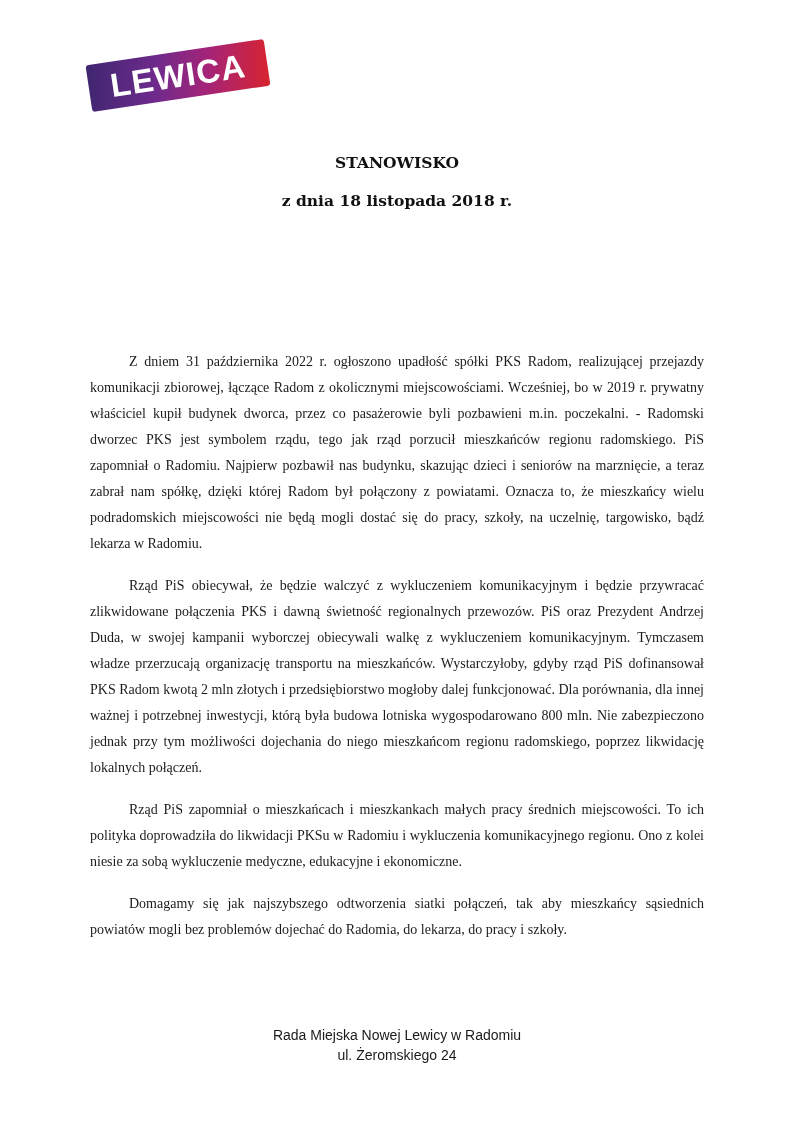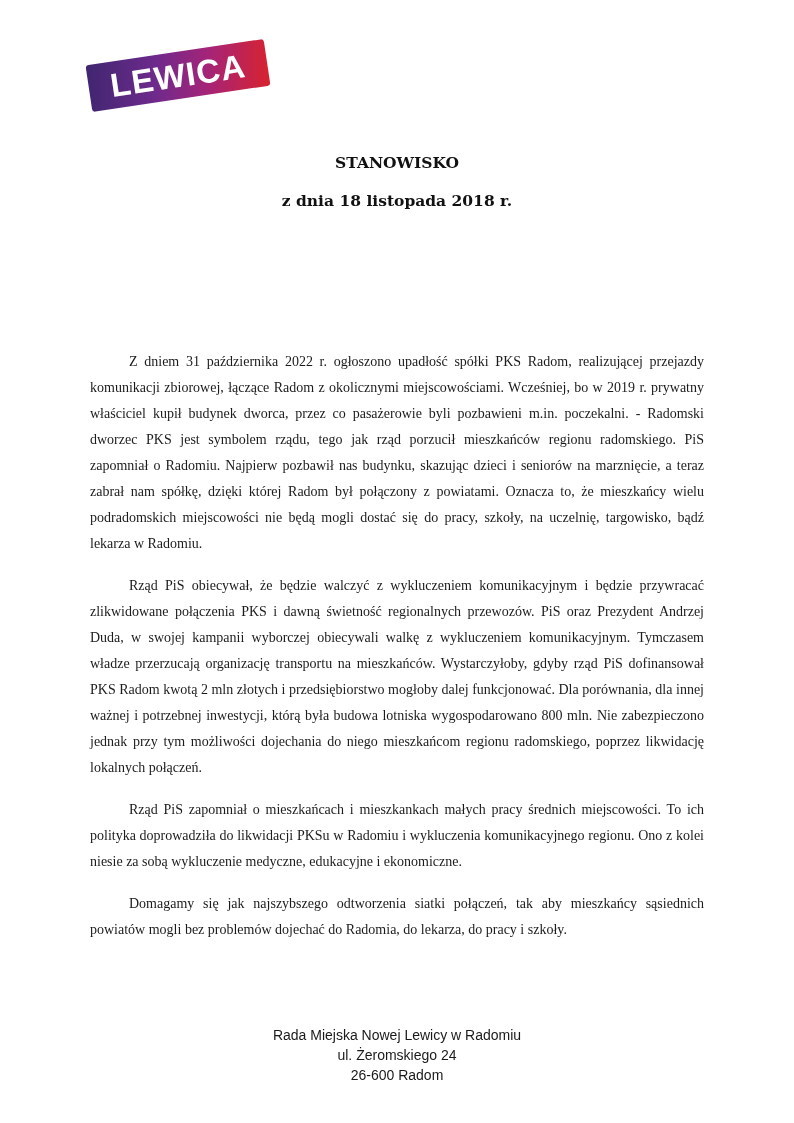--- a/index.html
+++ b/index.html
@@ -100,16 +100,15 @@
   <div class="content">
     <p>Z dniem 31 października 2022 r. ogłoszono upadłość spółki PKS Radom, realizującej przejazdy komunikacji zbiorowej, łączące Radom z okolicznymi miejscowościami. Wcześniej, bo w 2019 r. prywatny właściciel kupił budynek dworca, przez co pasażerowie byli pozbawieni m.in. poczekalni. - Radomski dworzec PKS jest symbolem rządu, tego jak rząd porzucił mieszkańców regionu radomskiego. PiS zapomniał o Radomiu. Najpierw pozbawił nas budynku, skazując dzieci i seniorów na marznięcie, a teraz zabrał nam spółkę, dzięki której Radom był połączony z powiatami. Oznacza to, że mieszkańcy wielu podradomskich miejscowości nie będą mogli dostać się do pracy, szkoły, na uczelnię, targowisko, bądź lekarza w Radomiu.</p>
     <p>Rząd PiS obiecywał, że będzie walczyć z wykluczeniem komunikacyjnym i będzie przywracać zlikwidowane połączenia PKS i dawną świetność regionalnych przewozów. PiS oraz Prezydent Andrzej Duda, w swojej kampanii wyborczej obiecywali walkę z wykluczeniem komunikacyjnym. Tymczasem władze przerzucają organizację transportu na mieszkańców. Wystarczyłoby, gdyby rząd PiS dofinansował PKS Radom kwotą 2 mln złotych i przedsiębiorstwo mogłoby dalej funkcjonować. Dla porównania, dla innej ważnej i potrzebnej inwestycji, którą była budowa lotniska wygospodarowano 800 mln. Nie zabezpieczono jednak przy tym możliwości dojechania do niego mieszkańcom regionu radomskiego, poprzez likwidację lokalnych połączeń.</p>
     <p>Rząd PiS zapomniał o mieszkańcach i mieszkankach małych pracy średnich miejscowości. To ich polityka doprowadziła do likwidacji PKSu w Radomiu i wykluczenia komunikacyjnego regionu. Ono z kolei niesie za sobą wykluczenie medyczne, edukacyjne i ekonomiczne.</p>
     <p>Domagamy się jak najszybszego odtworzenia siatki połączeń, tak aby mieszkańcy sąsiednich powiatów mogli bez problemów dojechać do Radomia, do lekarza, do pracy i szkoły.</p>
   </div>
 
   <div class="footer">
     <div>Rada Miejska Nowej Lewicy w Radomiu</div>
     <div>ul. Żeromskiego 24</div>
-    <div>26-600 Radom</div>
   </div>
 
 </div>
 
 </body></html>

